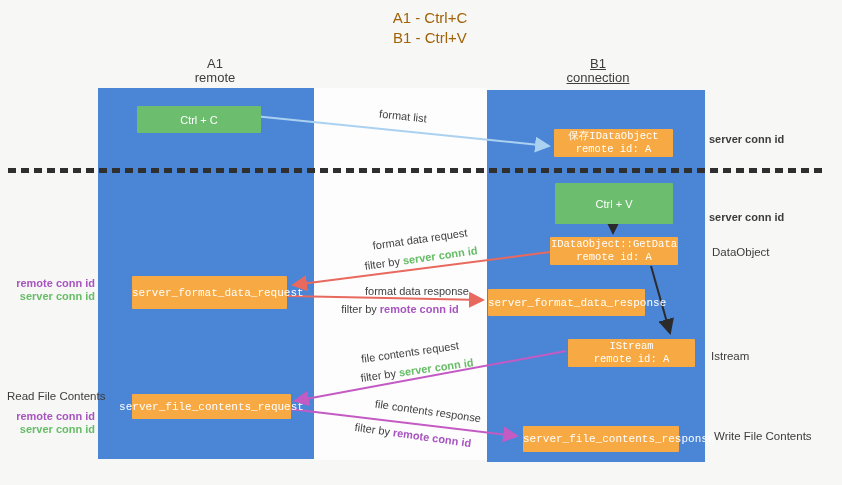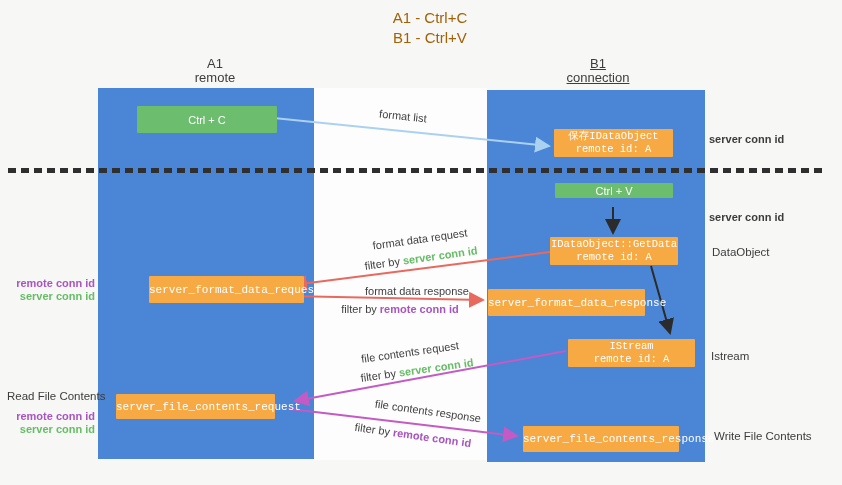--- a/index.html
+++ b/index.html
@@ -22,29 +22,29 @@
   .lane-header{position:absolute;text-align:center;font-size:13px;line-height:14px;color:#3d3d3d;}
   .hdr-a{left:107px;top:57px;width:216px;}
   .hdr-b{left:489px;top:57px;width:218px;text-decoration:underline;}
   .node{
     position:absolute;color:#fff;text-align:center;font-size:11px;
     display:flex;flex-direction:column;justify-content:center;border-radius:1px;
   }
   .green-node{background:var(--box-green);}
   .orange-node{background:var(--box-orange);font-family:Liberation Mono, monospace;}
   .two-line{font-size:10.5px;line-height:13px;}
-  .n-ctrl-c{left:137px;top:106px;width:140px;height:27px;}
+  .n-ctrl-c{left:137px;top:106px;width:124px;height:27px;}
   .n-save{left:554px;top:129px;width:119px;height:28px;}
-  .n-ctrl-v{left:555px;top:183px;width:118px;height:15px;}
+  .n-ctrl-v{left:555px;top:183px;width:118px;height:41px;}
   .n-getdata{left:550px;top:237px;width:128px;height:28px;}
   .n-fmt-resp{left:488px;top:289px;width:157px;height:27px;}
   .n-istream{left:568px;top:339px;width:127px;height:28px;}
   .n-fc-resp{left:523px;top:426px;width:156px;height:26px;}
-  .n-fmt-req{left:132px;top:276px;width:155px;height:27px;margin-left:17px;}
-  .n-fc-req{left:116px;top:394px;width:159px;height:25px;}
+  .n-fmt-req{left:132px;top:276px;width:155px;height:33px;}
+  .n-fc-req{left:132px;top:394px;width:159px;height:25px;align-items:center;}
   .dash-line{
     position:absolute;left:8px;top:168px;width:816px;height:5px;z-index:6;
     background:repeating-linear-gradient(90deg,#2f2f2f 0 8px,transparent 8px 13px);
   }
   .mid-label{
     position:absolute;font-size:11px;color:#3f3f3f;text-align:center;white-space:nowrap;z-index:5;
   }
   .green{color:var(--label-green);font-weight:bold;}
   .purple{color:var(--label-purple);font-weight:bold;}
   .side-label{position:absolute;font-size:11.5px;color:#3c3c3c;white-space:nowrap;}

